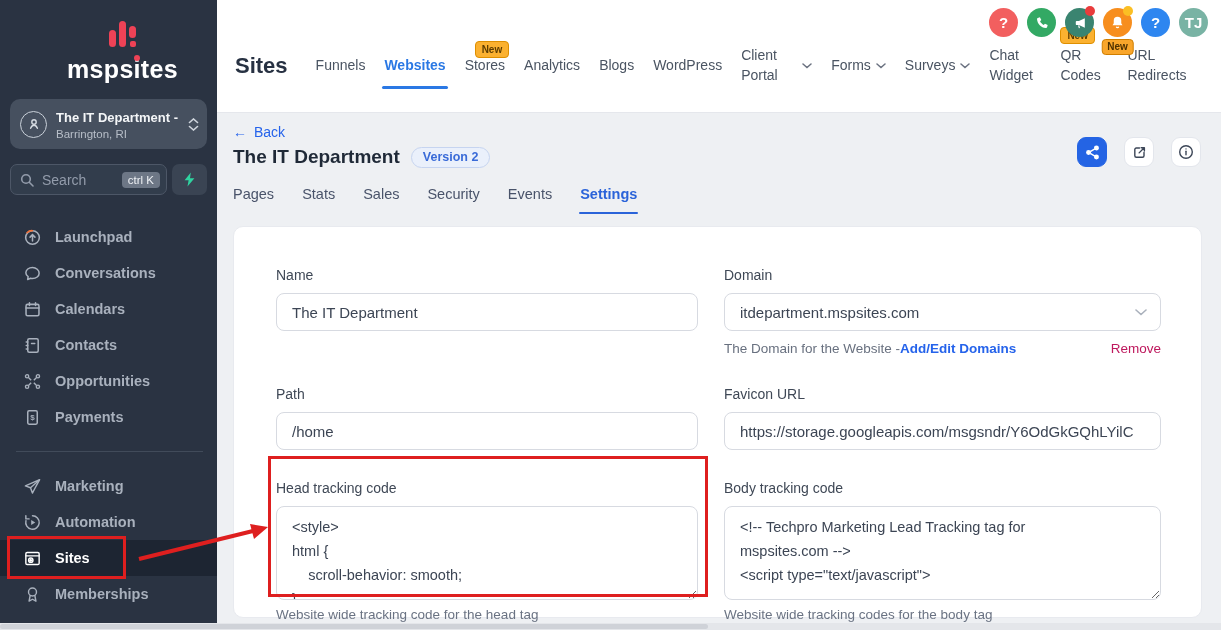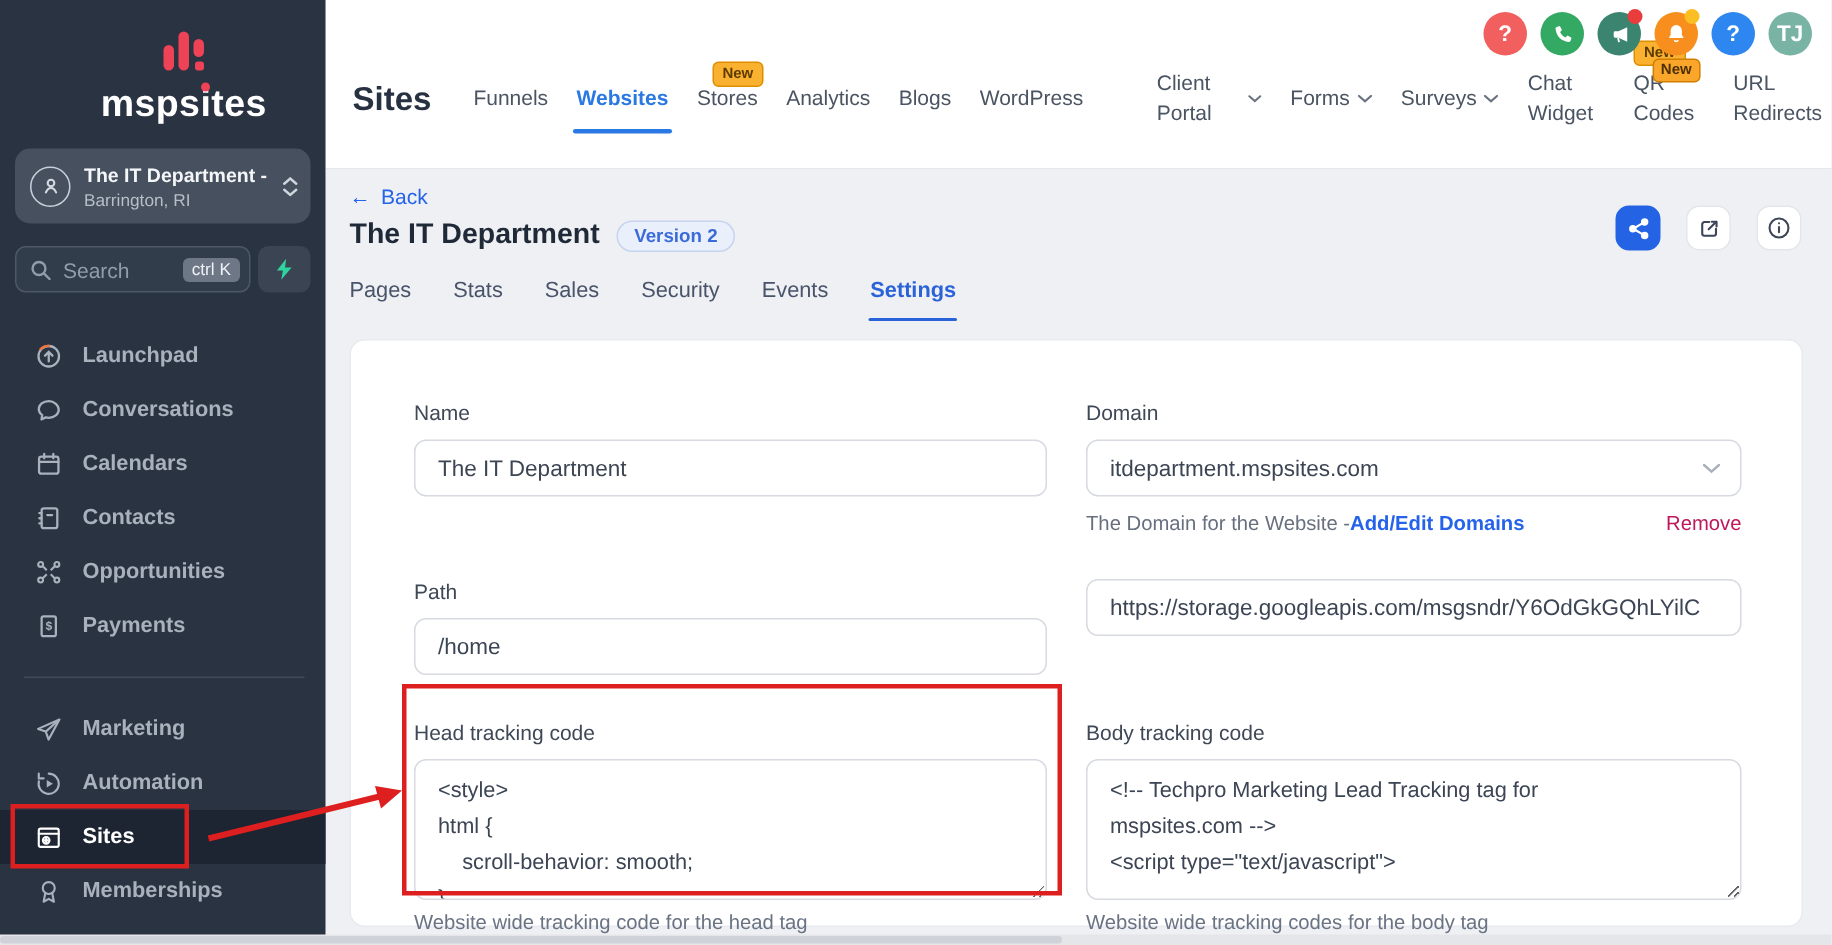--- a/index.html
+++ b/index.html
@@ -38,21 +38,21 @@
   .nav-item svg { flex:0 0 auto; }
   .nav-item.active { background:#1d2532; color:#fff; }
   .nav-divider { height:1px; background:#414b5a; margin:16px 14px 16px 16px; }
 
   
   .topbar { position:absolute; left:217px; top:0; width:1004px; height:113px; background:#fff; border-bottom:1px solid #e5e7ec; z-index:4; overflow:hidden; }
   .topbar-nav { display:flex; align-items:center; gap:19px; padding:46px 0 0 18px; }
   .tn-title { font-size:22px; font-weight:700; color:#273142; margin-right:9px; cursor:pointer; }
   .tn-item { font-size:14px; color:#4a5462; display:flex; align-items:center; gap:5px; line-height:1.4; position:relative; cursor:pointer; }
   .tn-item .lbl { display:inline-block; }
-  .tn-item.n56 .lbl { max-width:56px;margin-left:30px; }
+  .tn-item.n56 .lbl { max-width:56px; }
   .tn-item.n52 .lbl { max-width:52px; }
   .tn-item.n48 .lbl { max-width:48px; }
   .tn-item.n66 .lbl { max-width:66px; }
   .tn-item.active { color:#2a78e4; font-weight:600; }
   .tn-item.active::after { content:""; position:absolute; left:-2px; right:-2px; bottom:-14px; height:3px; background:#2a78e4; border-radius:3px; }
   .tn-badge { position:absolute; top:-15px; left:10px; background:#fbb130; border:1px solid #de8f00; color:#5d3c00; font-size:10px; font-weight:700; padding:1px 6px; border-radius:4px; line-height:1.3; }
   .tn-item.qrpos .tn-badge { top:-19px; left:0; }
 
   .hicons { position:absolute; top:8px; right:13px; display:flex; gap:9px; z-index:6; }
   .hic-wrap { position:relative; }
@@ -428,20 +428,21 @@
           <span class="helper"><span>The Domain for the Website -</span><span class="blink">Add/Edit Domains</span></span>
           <span class="remove">Remove</span>
         </div>
       </div>
 
       <div class="field">
         <label class="flabel">Path</label>
         <input class="tinput" value="/home" style="">
       </div>
       <div class="field">
+        <label class="flabel">Favicon URL</label>
         <input class="tinput" value="https://storage.googleapis.com/msgsndr/Y6OdGkGQhLYilC" style="">
       </div>
 
       <div class="field">
         <label class="flabel">Head tracking code</label>
         <textarea class="codebox" spellcheck="false" style="">&lt;style&gt;
 html {
     scroll-behavior: smooth;
 }</textarea>
         <div class="fhelper">Website wide tracking code for the head tag</div>

